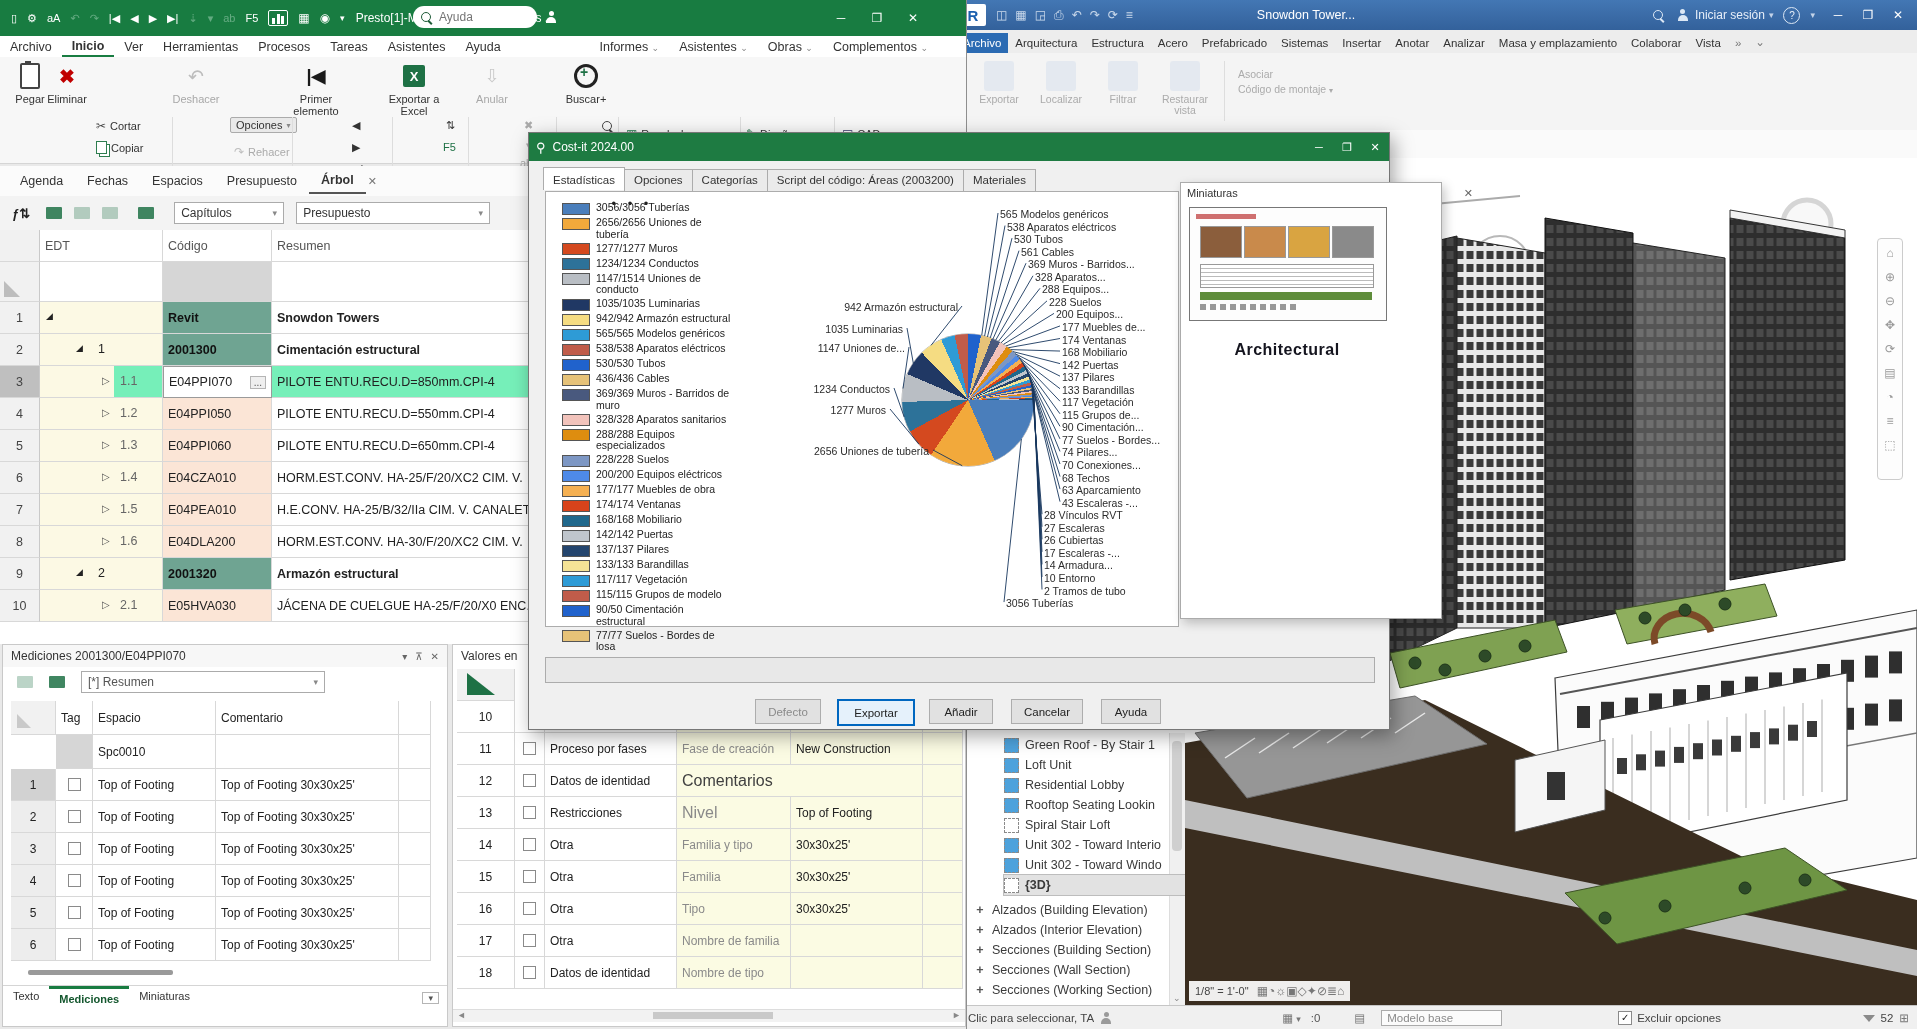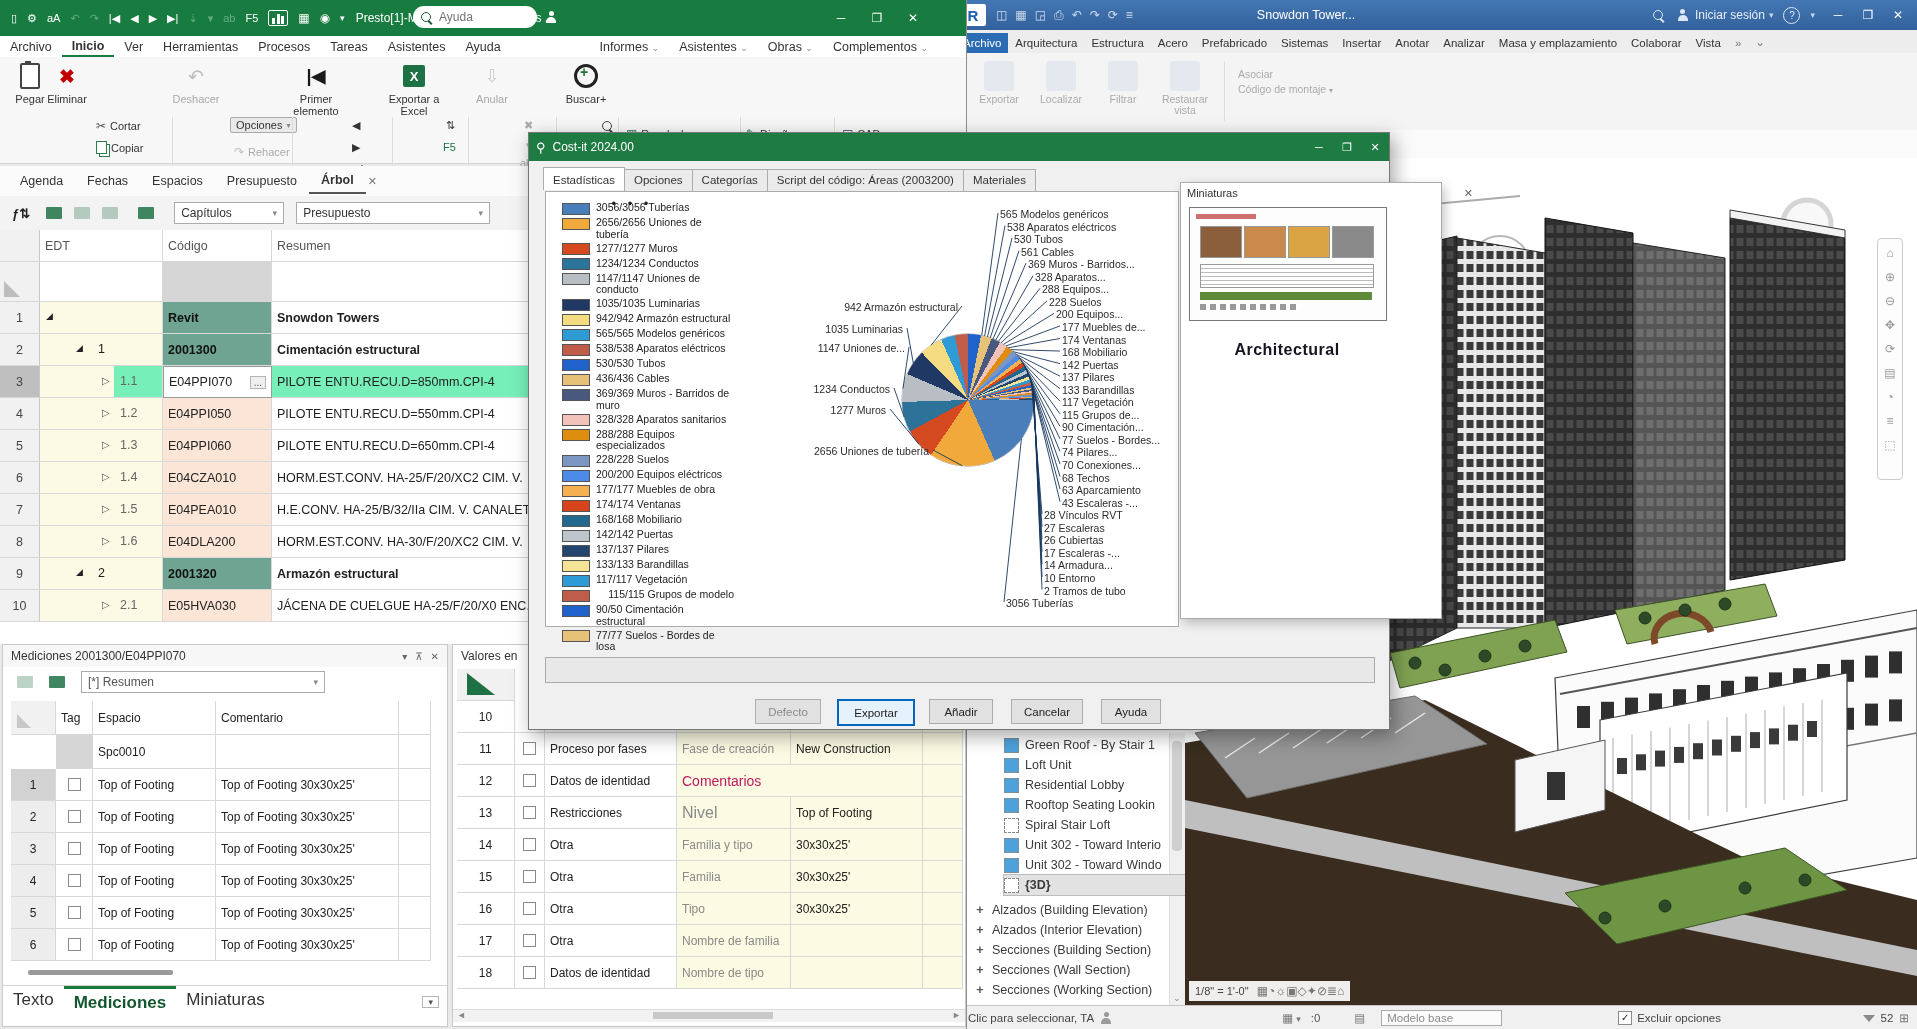--- a/index.html
+++ b/index.html
@@ -97,21 +97,21 @@
   .hdrc{color:#555;background:#fff;}
   .greenc{background:#6FA492;font-weight:bold;color:#111;}
   .peachc{background:#FBE5D6;}
   .ivoryc{background:#FCF9E4;}
   .mintc{background:#76EFB9;}
   .dots-btn{margin-left:auto;border:1px solid #B5B5B5;background:#EFEFEF;font-size:10px;line-height:9px;padding:1px 3px;color:#555;}
   
   .panel{position:absolute;background:#FFF;border:1px solid #C9C9C9;box-sizing:border-box;}
   .panel-h{height:22px;display:flex;align-items:center;padding:0 8px;font-size:12px;color:#333;background:#F7F7F7;}
   .ph-ico{margin-left:8px;color:#666;font-size:10px;}
-  .med-tab{padding:4px 10px;font-size:17px;color:#333;}
+  .med-tab{padding:4px 10px;font-size:11px;color:#333;}
   .med-tab.active{font-weight:bold;color:#14572E;border-top:3px solid #187C41;}
 
   
   #dlg{position:absolute;left:528px;top:132px;width:860px;height:596px;background:#F0F0F0;
        border:1px solid #767676;box-shadow:4px 6px 18px rgba(0,0,0,.35);}
   #dlg-title{position:absolute;left:0;top:0;width:100%;height:28px;background:#1E7B42;color:#fff;
              display:flex;align-items:center;font-size:12px;}
   .dlg-winbtn{width:28px;height:22px;display:grid;place-items:center;color:#fff;font-size:11px;}
   #dlg-tabs{position:absolute;left:14px;top:36px;display:flex;font-size:11.5px;}
   .dlg-tab{padding:4px 9px;border:1px solid #ACACAC;border-bottom:none;background:#EBEBEB;color:#333;margin-right:-1px;}
@@ -796,21 +796,21 @@
           </div>
           <div class="cell" style="left: 92px; top: 66px; width: 132px; height: 32px; font-size: 12px;">Proceso por fases</div>
           <div class="cell" style="left: 224px; top: 66px; width: 114px; height: 32px; font-size: 12px; background: rgb(251, 251, 227); color: rgb(138, 138, 138);">Fase de creación</div>
           <div class="cell" style="left: 338px; top: 66px; width: 132px; height: 32px; font-size: 12px; background: rgb(251, 251, 227);">New Construction</div>
           <div class="cell" style="left: 470px; top: 66px; width: 40px; height: 32px; font-size: 12px; background: rgb(251, 251, 227);"></div>
           <div class="cell" style="left: 4px; top: 98px; width: 58px; height: 32px; font-size: 12px; justify-content: center;">12</div>
           <div class="cell" style="left: 62px; top: 98px; width: 30px; height: 32px; font-size: 12px;">
             <span class="chk" style="margin: 0px auto; width: 11px; height: 11px;"></span>
           </div>
           <div class="cell" style="left: 92px; top: 98px; width: 132px; height: 32px; font-size: 12px;">Datos de identidad</div>
-          <div class="cell" style="left: 224px; top: 98px; width: 127px; height: 32px; font-size: 14px; background: rgb(251, 251, 227); color: #be185d;">Comentarios</div>
+          <div class="cell" style="left: 224px; top: 98px; width: 127px; height: 32px; font-size: 16px; background: rgb(251, 251, 227); color: #404040;">Comentarios</div>
           <div class="cell" style="left: 338px; top: 98px; width: 132px; height: 32px; font-size: 12px; background: rgb(251, 251, 227);"></div>
           <div class="cell" style="left: 470px; top: 98px; width: 40px; height: 32px; font-size: 12px; background: rgb(251, 251, 227);"></div>
           <div class="cell" style="left: 4px; top: 130px; width: 58px; height: 32px; font-size: 12px; justify-content: center;">13</div>
           <div class="cell" style="left: 62px; top: 130px; width: 30px; height: 32px; font-size: 12px;">
             <span class="chk" style="margin: 0px auto; width: 11px; height: 11px;"></span>
           </div>
           <div class="cell" style="left: 92px; top: 130px; width: 132px; height: 32px; font-size: 12px;">Restricciones</div>
           <div class="cell" style="left: 224px; top: 130px; width: 114px; height: 32px; font-size: 16px; background: rgb(251, 251, 227); color: rgb(138, 138, 138);">Nivel</div>
           <div class="cell" style="left: 338px; top: 130px; width: 132px; height: 32px; font-size: 12px; background: rgb(251, 251, 227);">Top of Footing</div>
           <div class="cell" style="left: 470px; top: 130px; width: 40px; height: 32px; font-size: 12px; background: rgb(251, 251, 227);"></div>
@@ -893,21 +893,21 @@
           <div class="lg-row">
             <span class="lg-sw" style="background: rgb(212, 73, 31);"></span>
             <span style="flex: 1 1 0%;">1277/1277 Muros</span>
           </div>
           <div class="lg-row">
             <span class="lg-sw" style="background: rgb(45, 114, 153);"></span>
             <span style="flex: 1 1 0%;">1234/1234 Conductos</span>
           </div>
           <div class="lg-row">
             <span class="lg-sw" style="background: rgb(185, 190, 196);"></span>
-            <span style="flex: 1 1 0%;">1147/1147 Uniones de conducto</span>
+            <span style="flex: 1 1 0%;">1147/1514 Uniones de conducto</span>
           </div>
           <div class="lg-row">
             <span class="lg-sw" style="background: rgb(32, 56, 100);"></span>
             <span style="flex: 1 1 0%;">1035/1035 Luminarias</span>
           </div>
           <div class="lg-row">
             <span class="lg-sw" style="background: rgb(245, 220, 130);"></span>
             <span style="flex: 1 1 0%;">942/942 Armazón estructural</span>
           </div>
           <div class="lg-row">
@@ -969,21 +969,21 @@
           <div class="lg-row">
             <span class="lg-sw" style="background: rgb(245, 227, 150);"></span>
             <span style="flex: 1 1 0%;">133/133 Barandillas</span>
           </div>
           <div class="lg-row">
             <span class="lg-sw" style="background: rgb(46, 155, 214);"></span>
             <span style="flex: 1 1 0%;">117/117 Vegetación</span>
           </div>
           <div class="lg-row">
             <span class="lg-sw" style="background: rgb(192, 92, 74);"></span>
-            <span style="flex: 1 1 0%; text-align: right;">115/115 Grupos de modelo</span>
+            <span style="flex: 1 1 0%;">115/115 Grupos de modelo</span>
           </div>
           <div class="lg-row">
             <span class="lg-sw" style="background: rgb(32, 98, 204);"></span>
             <span style="flex: 1 1 0%;">90/50 Cimentación estructural</span>
           </div>
           <div class="lg-row">
             <span class="lg-sw" style="background: rgb(230, 194, 120);"></span>
             <span style="flex: 1 1 0%;">77/77 Suelos - Bordes de losa</span>
           </div>
         </div>

